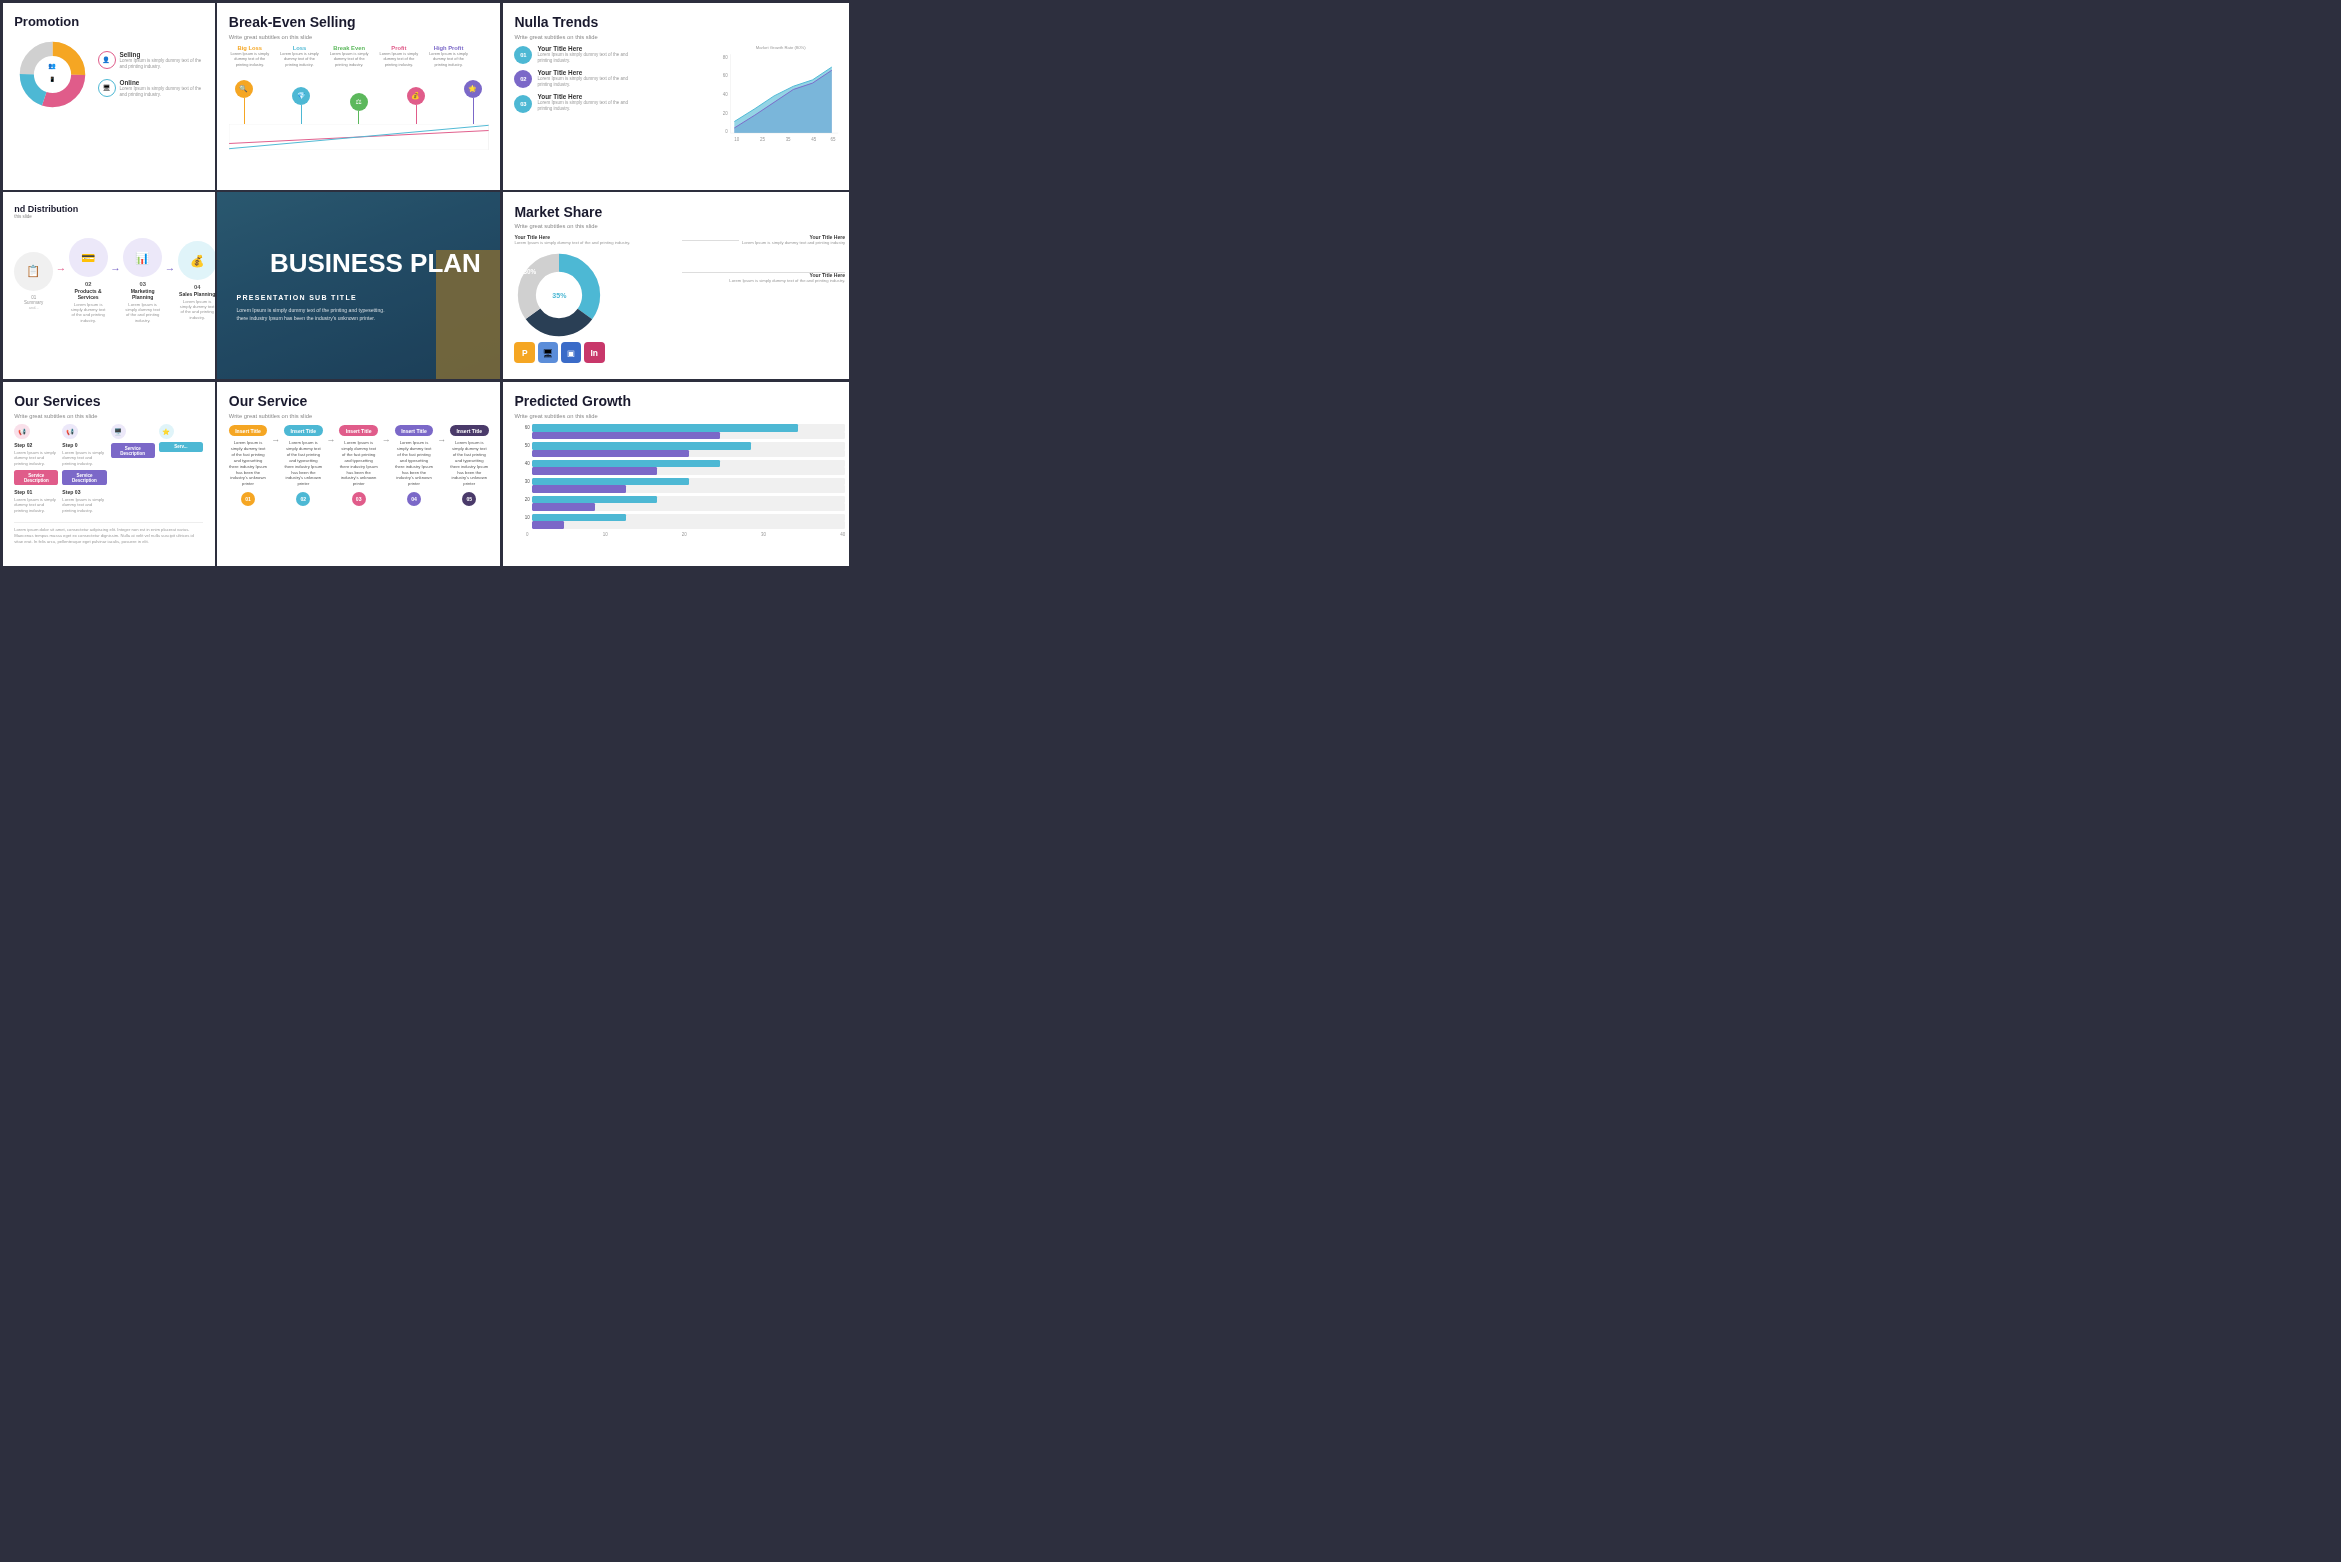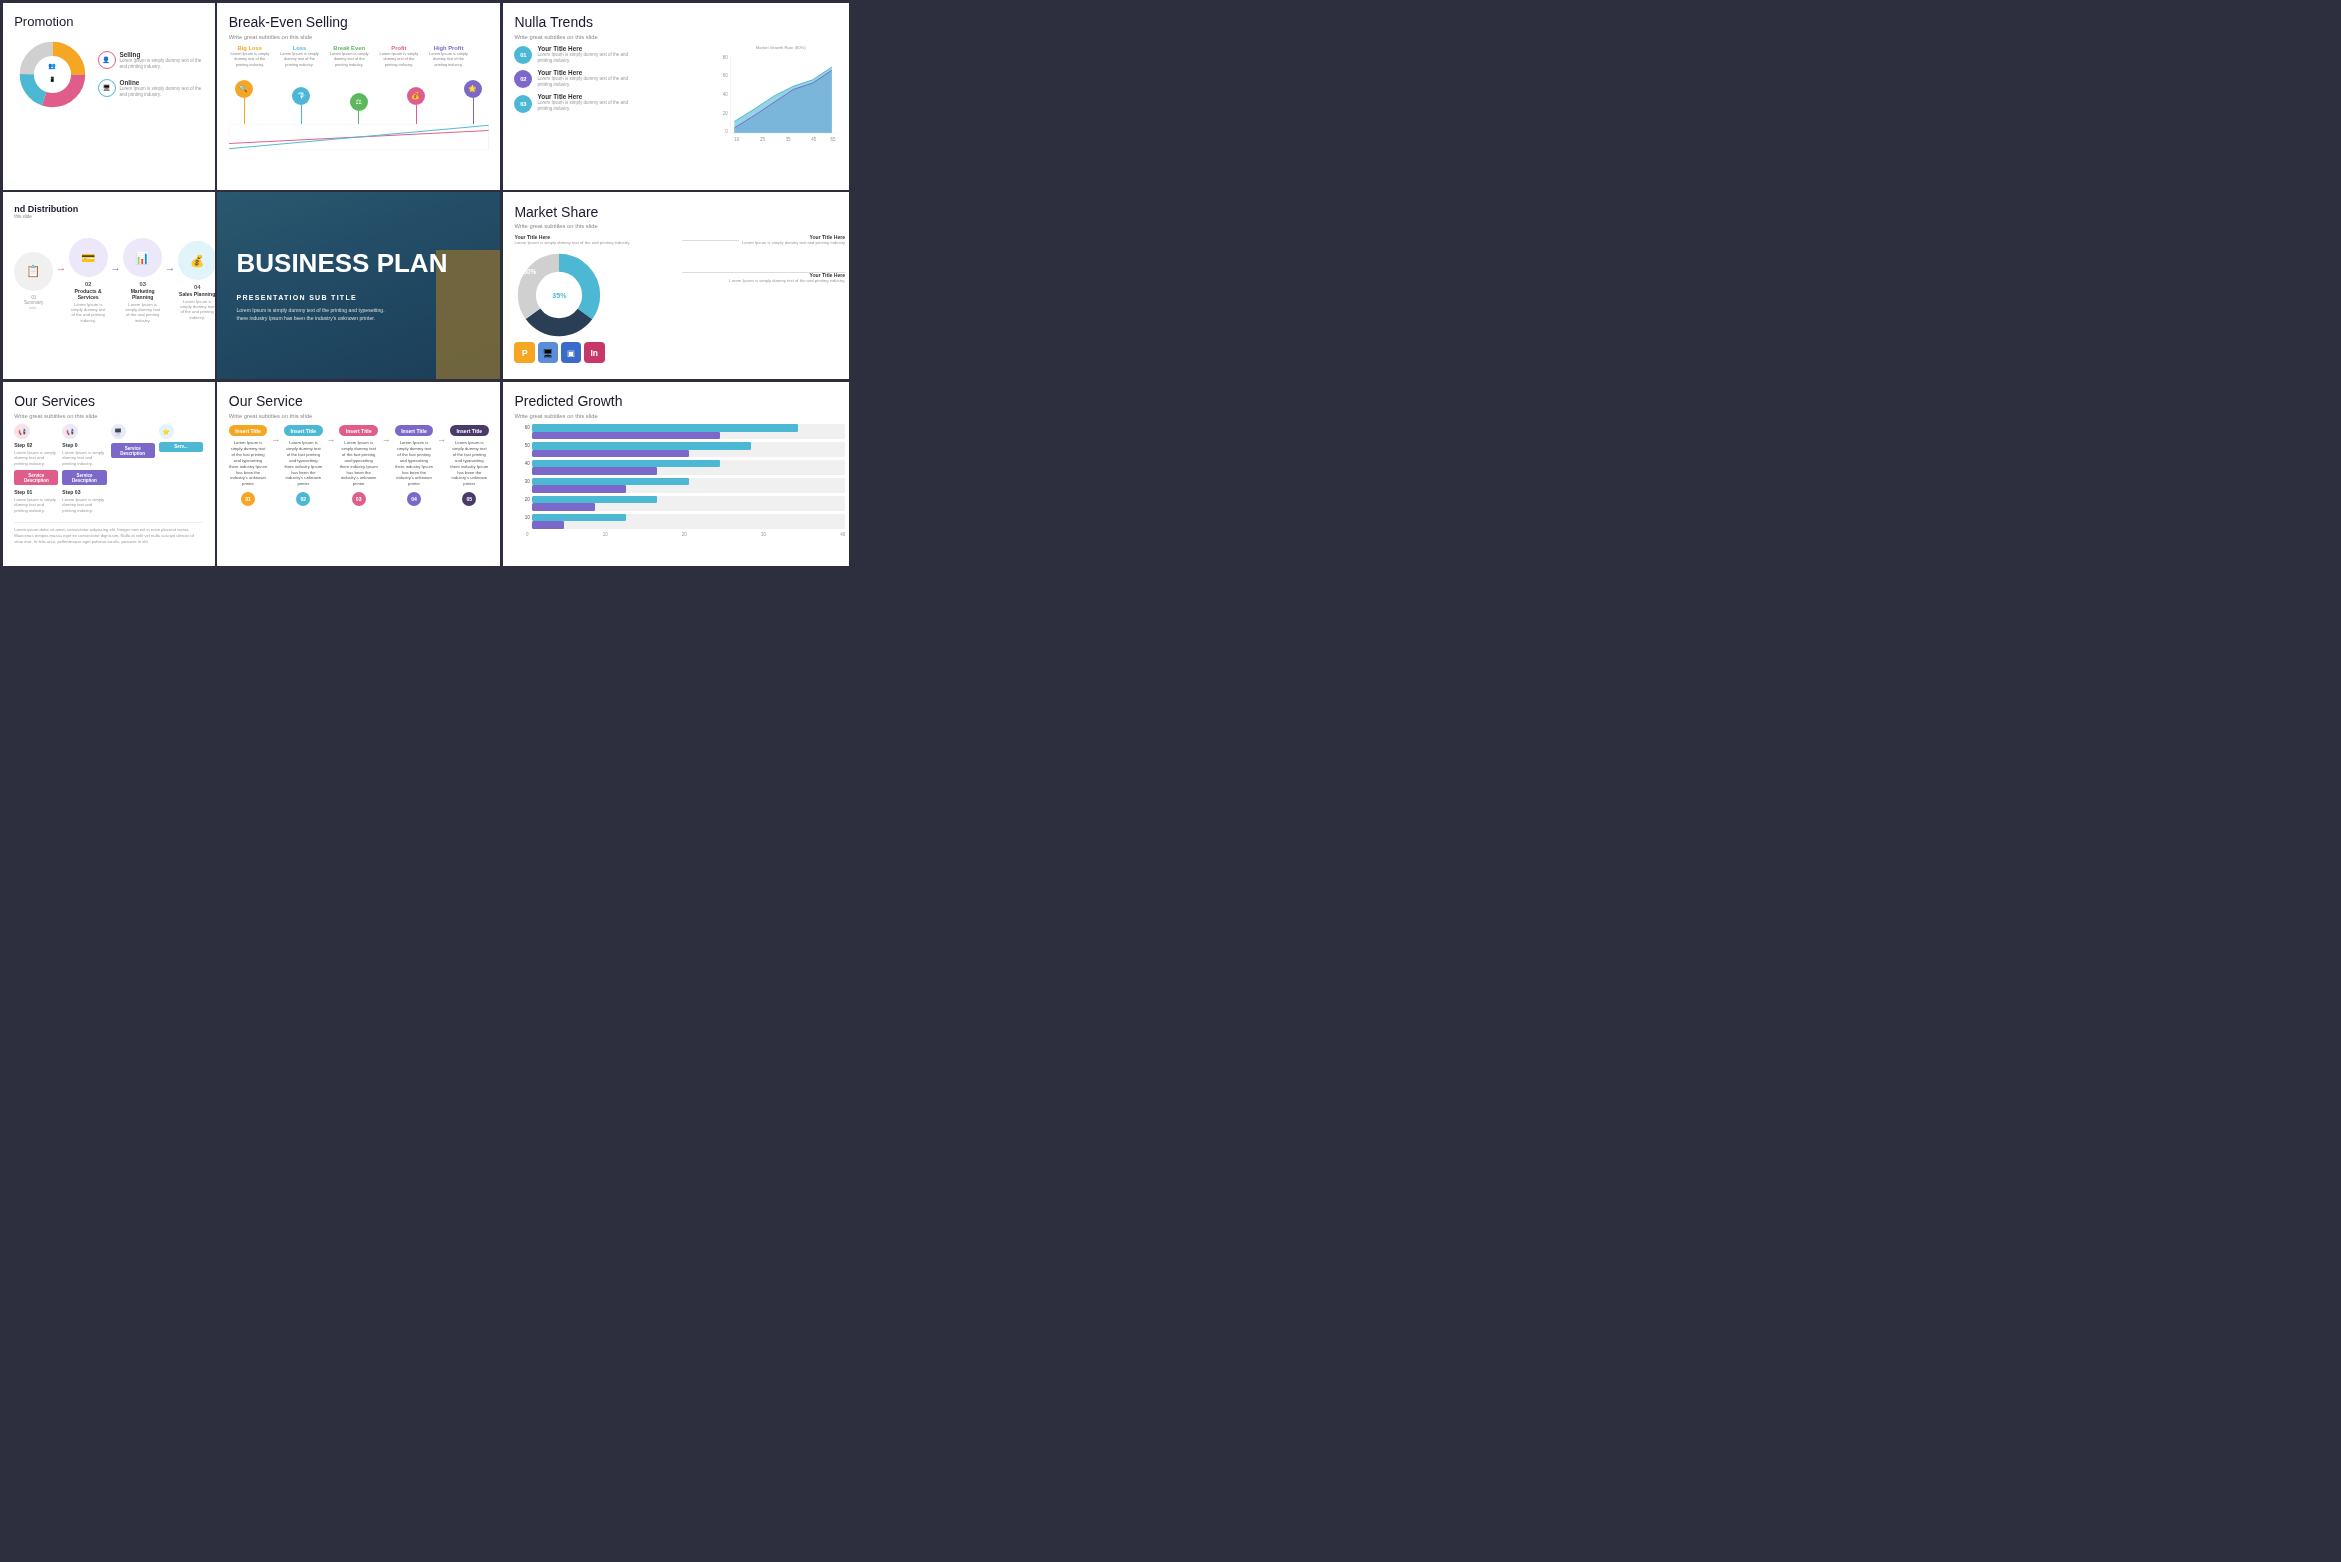--- a/index.html
+++ b/index.html
@@ -20,21 +20,21 @@
     }
     .slide {
       background: #fff;
       overflow: hidden;
       position: relative;
       padding: 11.6px;
     }
     
     .slide-title {
       font-size: 14px;
-      font-weight: 400;
+      font-weight: 700;
       color: #1a1a2e;
       line-height: 1.2;
       margin-bottom: 2.6px;
     }
     .slide-subtitle {
       font-size: 5.8px;
       color: #888;
       margin-bottom: 5.1px;
     }
     
@@ -195,20 +195,21 @@
       justify-content: center;
       padding: 19.3px;
     }
     .bp-main-title {
       font-size: 26px;
       font-weight: 900;
       color: #fff;
       line-height: 1.1;
       margin-bottom: 16px;
       text-transform: uppercase;
+      text-align: right;
     }
     .bp-sub {
       font-size: 7px;
       font-weight: 600;
       color: #fff;
       letter-spacing: 1.3px;
       text-transform: uppercase;
       margin-bottom: 6.4px;
     }
     .bp-desc {

